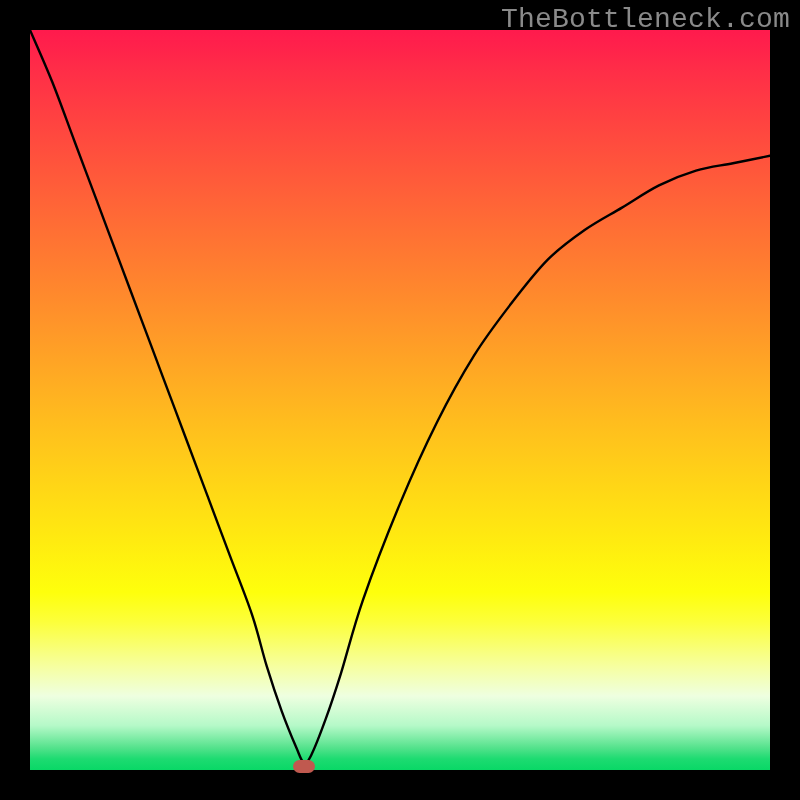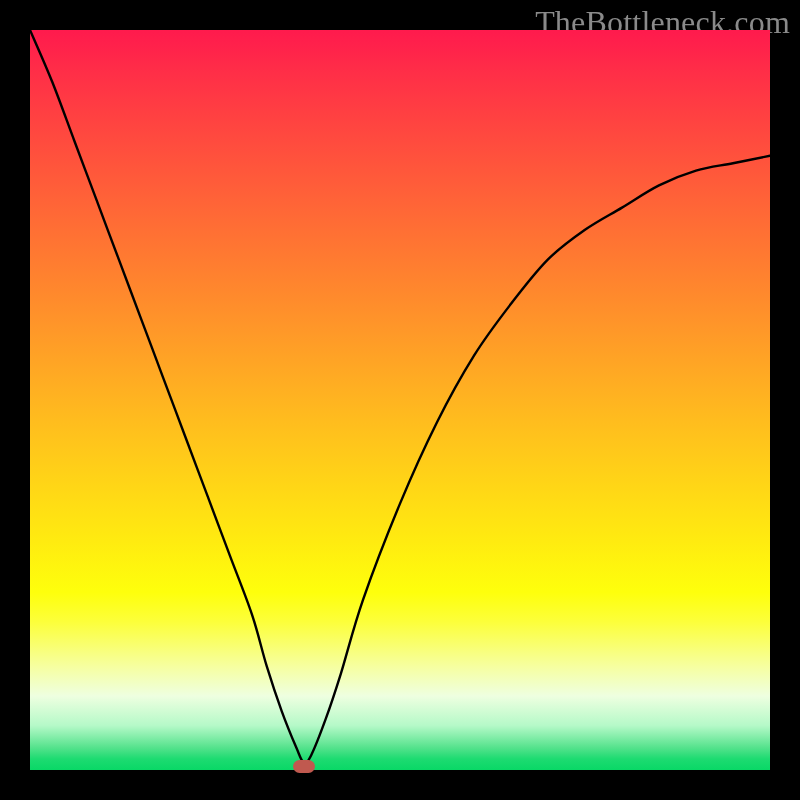--- a/index.html
+++ b/index.html
@@ -35,22 +35,22 @@
       #b5f9c8 94%,
       #54e28c 97%,
       #1ddb71 98.5%,
       #09d866 100%
     );
   }
   .watermark {
     position: absolute;
     top: 4px;
     right: 10px;
-    font-family: Liberation Serif, serif;
-    font-size: 32px;
+    font-family: Liberation Mono, monospace;
+    font-size: 28px;
     font-weight: 500;
     color: #8a8a8a;
     letter-spacing: 0.2px;
   }
   .curve-svg {
     position: absolute;
     left: 0;
     top: 0;
     width: 740px;
     height: 740px;

